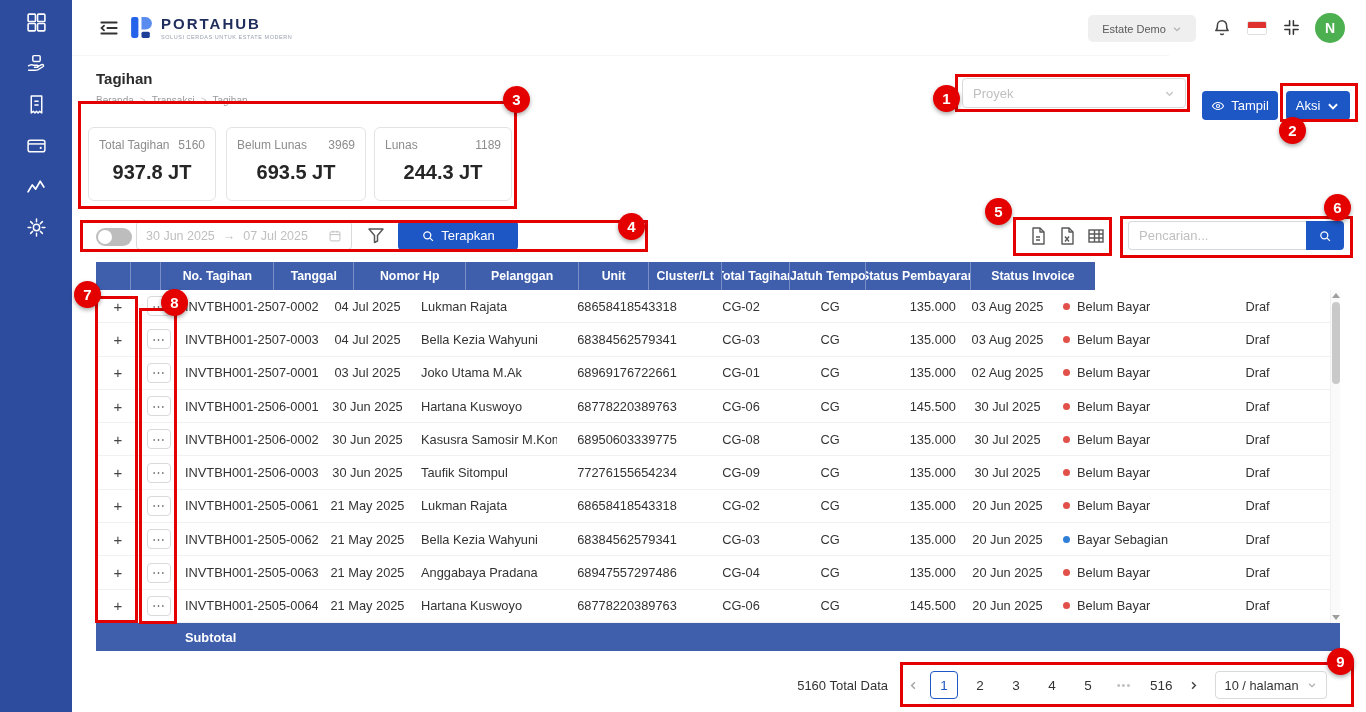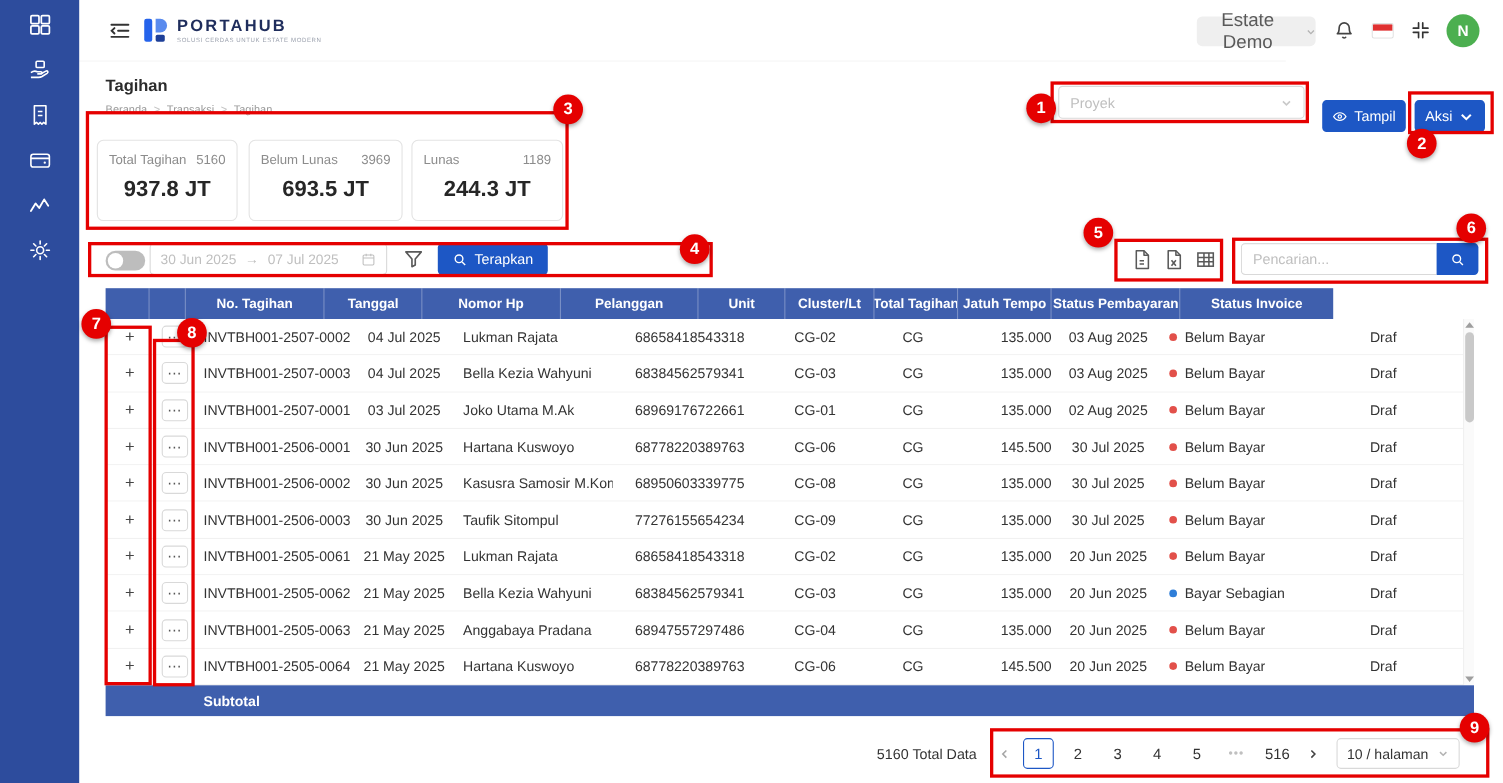--- a/index.html
+++ b/index.html
@@ -13,21 +13,21 @@
   .side-item svg{width:21px;height:21px;}
 
   
   .topbar{position:absolute;left:72px;top:0;width:1097px;height:56px;background:#fff;border-bottom:1px solid #f5f5f5;}
   .hamburger{position:absolute;left:26px;top:17px;width:22px;height:22px;color:#333;cursor:pointer;}
   .logo{position:absolute;left:56px;top:13px;display:flex;gap:6px;align-items:center;}
   .logo-mark{width:27px;height:29px;}
   .logo-title{font-size:15px;font-weight:700;color:#1f2d5c;letter-spacing:2px;line-height:15px;}
   .logo-tagline{font-size:5.5px;color:#9aa0ad;letter-spacing:.55px;margin-top:3px;white-space:nowrap;}
   .estate-select{position:absolute;left:1016px;top:15px;width:108px;height:27px;background:#efefef;border-radius:5px;
-    display:flex;align-items:center;justify-content:center;gap:6px;font-size:17px;color:#595959;cursor:pointer;text-align:center;}
+    display:flex;align-items:center;justify-content:center;gap:6px;font-size:11px;color:#595959;cursor:pointer;text-align:center;}
   .estate-select svg{width:10px;height:10px;color:#b3b3b3;}
   .bell{position:absolute;left:1140px;top:18px;width:20px;height:20px;color:#444;cursor:pointer;}
   .flag{position:absolute;left:1175px;top:21px;width:20px;height:14px;border:1px solid #e0e0e0;border-radius:2px;overflow:hidden;cursor:pointer;}
   .flag .r{height:6px;background:#e03131;}
   .flag .w{height:6px;background:#fff;}
   .compress{position:absolute;left:1210px;top:18px;width:19px;height:19px;color:#333;cursor:pointer;}
   .avatar{position:absolute;left:1243px;top:13px;width:30px;height:30px;border-radius:50%;background:#4caf50;
     color:#fff;font-size:14px;font-weight:700;display:flex;align-items:center;justify-content:center;cursor:pointer;}
 
   
@@ -52,30 +52,30 @@
   .card2{left:226px;width:140px;}
   .card3{left:374px;width:138px;}
 
   
   .toggle{position:absolute;left:96px;top:228px;width:36px;height:18px;background:#bdbdbd;border-radius:10px;cursor:pointer;}
   .toggle .knob{position:absolute;left:2px;top:2px;width:14px;height:14px;background:#fff;border-radius:50%;}
   .date-range{position:absolute;left:136px;top:221px;width:216px;height:29px;background:#fff;border:1px solid #d9d9d9;border-radius:4px;
     display:flex;align-items:center;gap:8px;padding:0 9px;font-size:12.5px;color:#bfbfbf;cursor:pointer;}
   .date-range .cal{margin-left:auto;width:14px;height:14px;color:#bfbfbf;}
   .filter-icon{position:absolute;left:366px;top:225px;width:20px;height:20px;color:#595959;cursor:pointer;}
-  .terapkan-btn{left:398px;top:221px;width:100px;}
+  .terapkan-btn{left:398px;top:221px;width:120px;}
   .exp{position:absolute;top:226px;width:20px;height:20px;color:#595959;cursor:pointer;}
   .exp1{left:1028px;}.exp2{left:1057px;}.exp3{left:1086px;}
   .search-input{position:absolute;left:1128px;top:221px;width:178px;height:29px;border:1px solid #d9d9d9;border-right:none;
     border-radius:4px 0 0 4px;padding:0 10px;font-size:13px;color:#555;outline:none;font-family:"Liberation Sans",sans-serif;}
   .search-input::placeholder{color:#bfbfbf;}
   .search-btn{left:1306px;top:221px;width:38px;border-radius:0 4px 4px 0;}
 
   
-  .thead{position:absolute;left:96px;top:262px;width:1116px;height:28px;background:#3f5fad;display:flex;}
+  .thead{position:absolute;left:96px;top:262px;width:999px;height:28px;background:#3f5fad;display:flex;}
   .th{display:flex;align-items:center;justify-content:center;color:#fff;font-size:12.3px;font-weight:700;
     border-right:1px solid rgba(255,255,255,.3);overflow:hidden;white-space:nowrap;}
   .th:last-child{border-right:none;}
   .c0{width:44px;}.c1{width:37px;}.c2{width:141px;}.c3{width:99px;}.c4{width:140px;}.c5{width:140px;}
   .c6{width:88px;}.c7{width:90px;}.c8{width:85px;}.c9{width:95px;}.c10{width:130px;}.c11{width:145px;}
   .thead .c11{width:155px;}
   .tbody{position:absolute;left:96px;top:290px;width:1234px;}
   .trow{display:flex;height:33.3px;border-bottom:1px solid #f1f1f1;background:#fff;}
   .td{display:flex;align-items:center;justify-content:center;font-size:12.8px;color:#333;overflow:hidden;white-space:nowrap;}
   .td.c2{justify-content:flex-start;padding-left:8px;}

